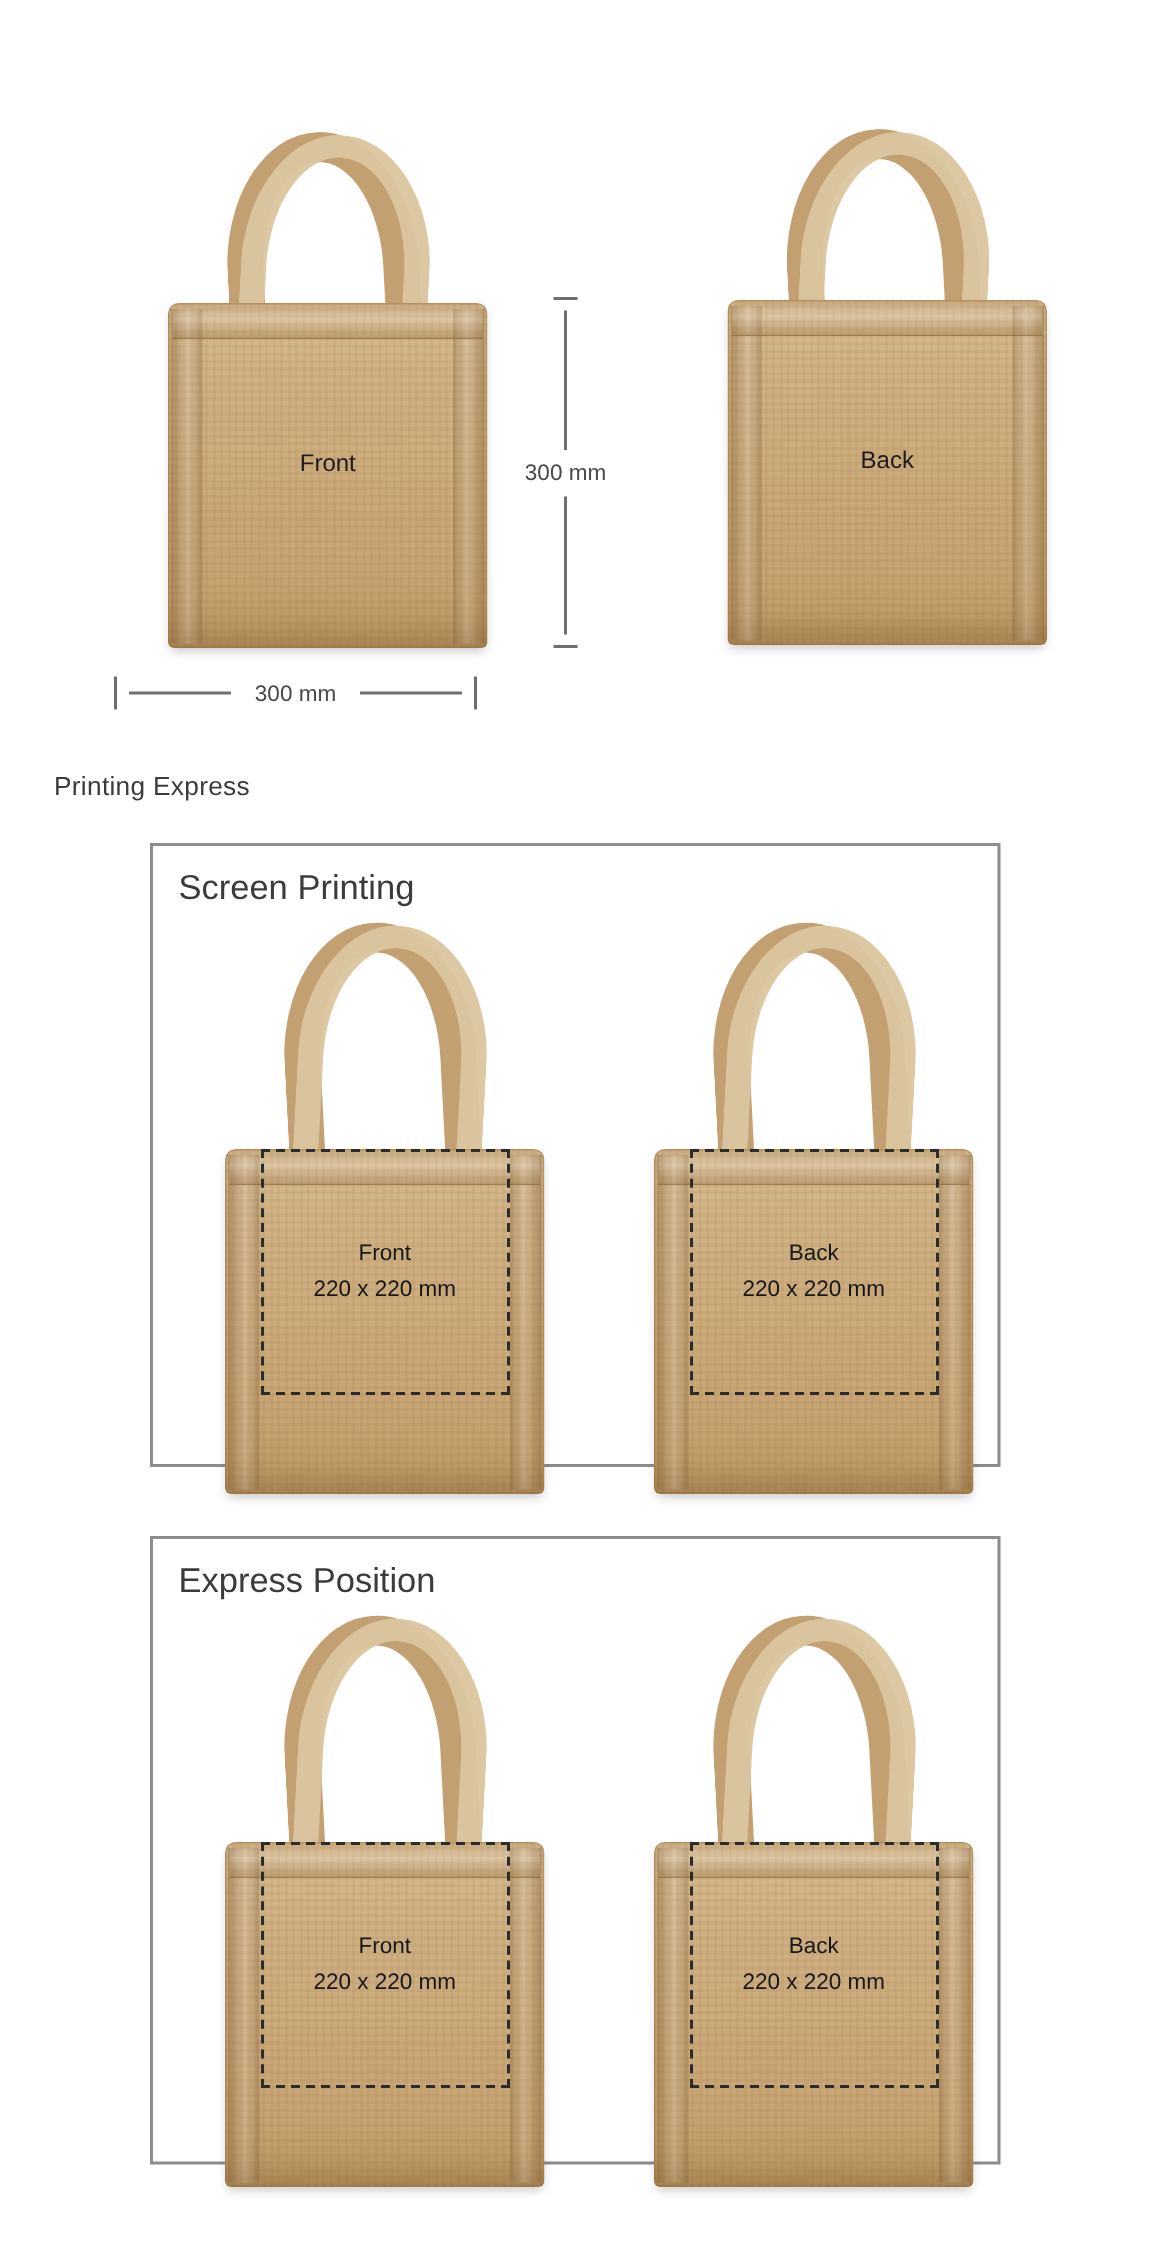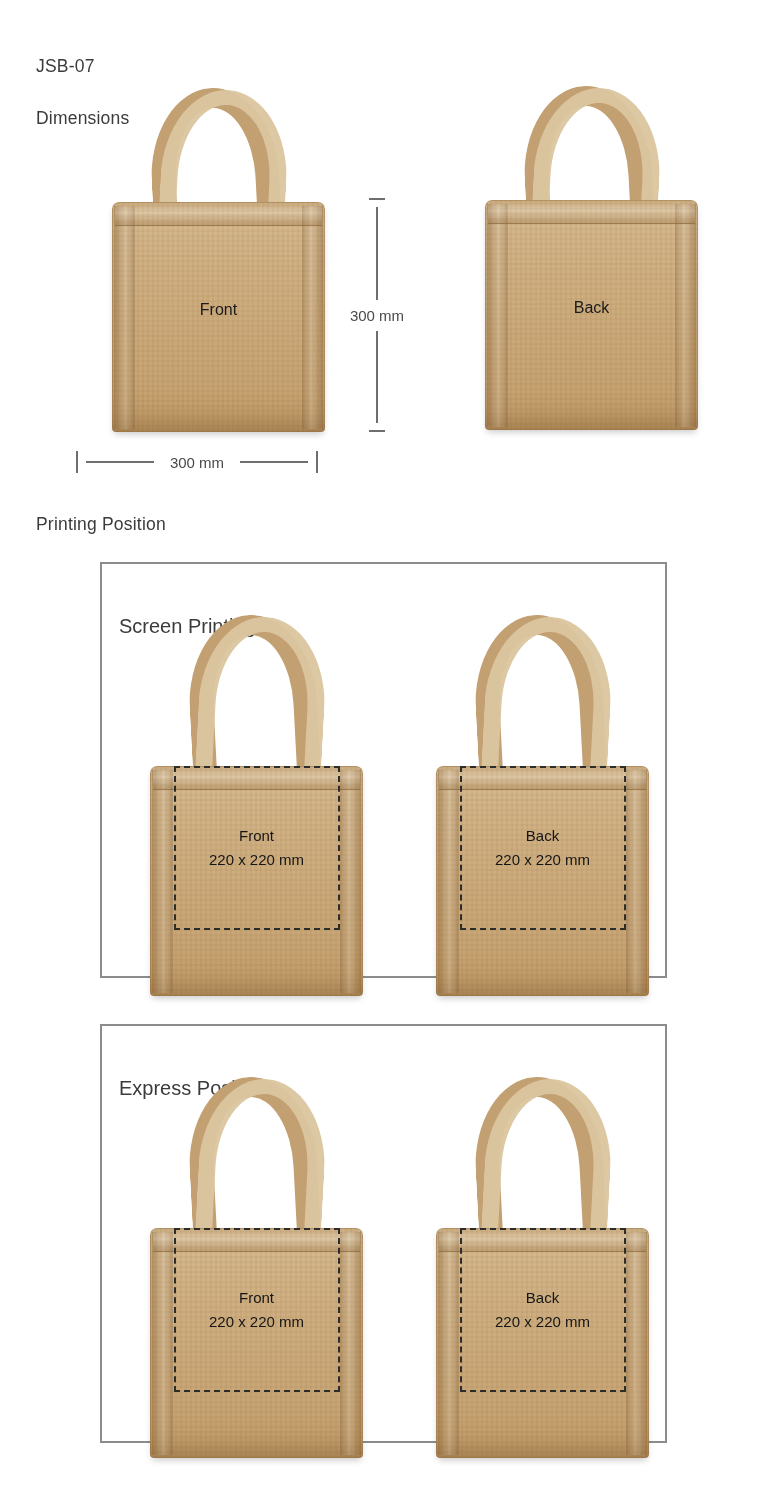--- a/index.html
+++ b/index.html
@@ -86,33 +86,29 @@
   .hdim .tick { width:2px; height:22px; background:#6e6e6e; }
   .hdim .line { height:2px; flex:1; background:#6e6e6e; margin:0 8px; }
   .hdim .dim-label { font-size:15px; color:#4a4a4a; margin:0 8px; white-space:nowrap; }
 
   
   .pbox {
     position:absolute; left:100px; width:567px; border:2px solid #8c8c8c; background:#fff;
   }
   .pbox.screen { top:562px; height:416px; }
   .pbox.express { top:1024px; height:419px; }
-  .ptitle { position:absolute; left:17px; top:14px; font-size:20px; color:#3b3b3b;margin-top:37px; }
+  .ptitle { position:absolute; left:17px; top:14px; font-size:23px; color:#3b3b3b; }
   .pbox .bag.pos-left { left:19px; top:51px; }
   .pbox .bag.pos-right { left:305px; top:51px; }
 </style>
 </head>
 <body>
 
 <div class="page">
 
-  <div class="heading" style="left:36px; top:27px;">
-    <div>JSB-07</div>
-    <div>Dimensions</div>
-  </div>
 
   <div class="bag" style="left:83px; top:88px;">
     <div class="handles">
       <span class="handle back"></span>
       <span class="handle front"></span>
     </div>
     <div class="bag-body">
       <div class="hem"></div>
       <div class="bag-side-label">Front</div>
     </div>
@@ -138,21 +134,21 @@
   </div>
 
   <div class="hdim">
     <span class="tick"></span>
     <span class="line"></span>
     <span class="dim-label">300 mm</span>
     <span class="line"></span>
     <span class="tick"></span>
   </div>
 
-  <div class="heading" style="left:36px; top:511px;">Printing Position</div>
+  <div class="heading" style="left:36px; top:511px;">Printing Express</div>
 
   <div class="pbox screen">
     <div class="ptitle">Screen Printing</div>
 
     <div class="bag pos-left">
       <div class="handles">
         <span class="handle back"></span>
         <span class="handle front"></span>
       </div>
       <div class="bag-body">

